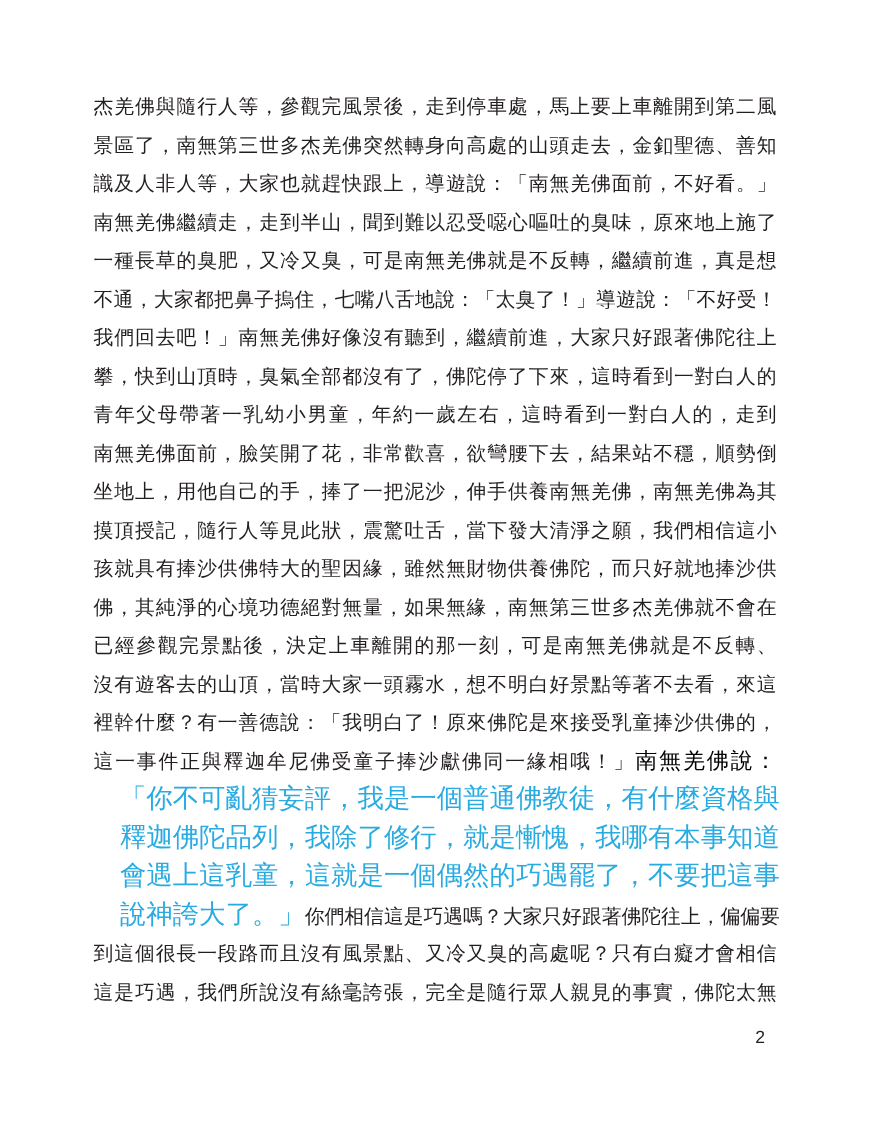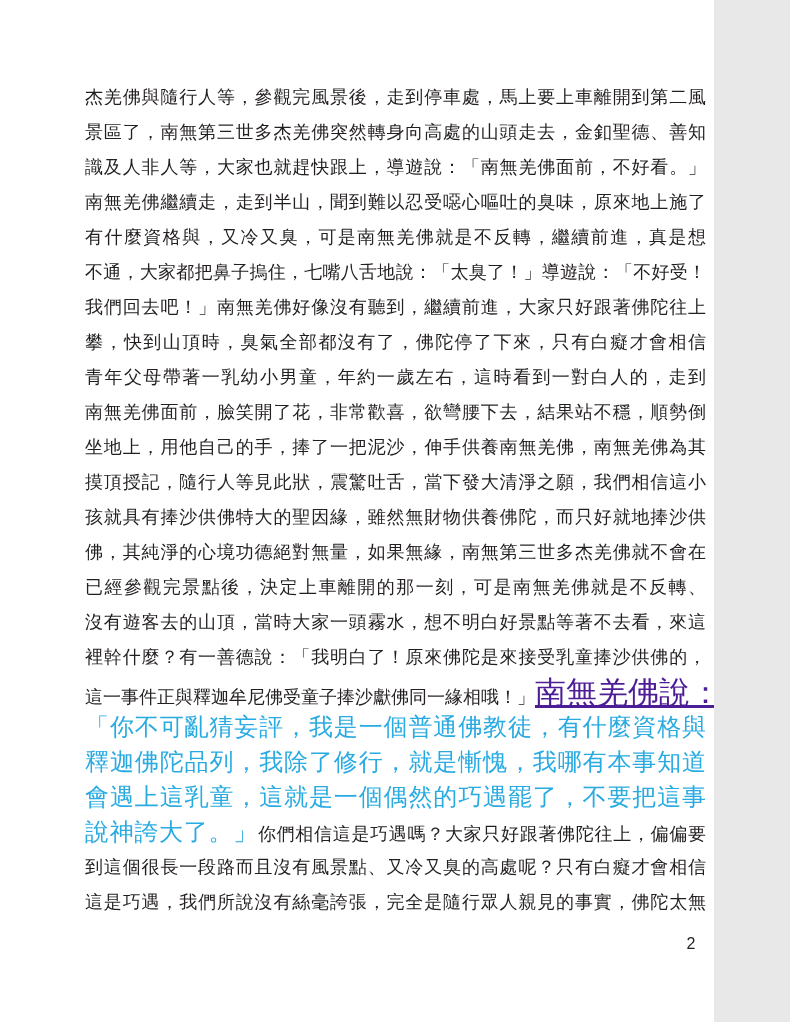--- a/index.html
+++ b/index.html
@@ -8,21 +8,21 @@
     --accent: #29abe2;
   }
   * { box-sizing: border-box; }
   html, body {
     margin: 0;
     padding: 0;
     background: #e8e8e8;
   }
   .page {
     position: relative;
-    width: 714px;
+    width: 790px;
     height: 1022px;
     background: var(--bg);
     font-family: "Liberation Serif", "DejaVu Serif", serif;
     overflow: hidden;
   }
   .text-block {
     position: absolute;
     left: 85px;
     top: 80px;
     width: 621px;
@@ -38,25 +38,25 @@
     white-space: nowrap;
     letter-spacing: 0;
   }
   .part-body {
     font-size: 18px;
     color: var(--text);
   }
   .part-quote {
     font-size: 24px;
     color: var(--accent);
+    margin-left: 24px;
   }
   .part-emph {
-    font-size: 31px;
-    color: #4c1d95;
-    text-decoration: underline;
+    font-size: 20px;
+    color: #000000;
   }
   .page-number {
     position: absolute;
     top: 934px;
     left: 682px;
     width: 18px;
     text-align: center;
     font-size: 16px;
     line-height: 20px;
     color: var(--text);
@@ -65,24 +65,24 @@
 </style>
 </head>
 <body>
 
 <div class="page">
   <div class="text-block">
       <div class="line"><span class="part-body">杰羌佛與隨行人等，參觀完風景後，走到停車處，馬上要上車離開到第二風</span></div>
       <div class="line"><span class="part-body">景區了，南無第三世多杰羌佛突然轉身向高處的山頭走去，金釦聖德、善知</span></div>
       <div class="line"><span class="part-body">識及人非人等，大家也就趕快跟上，導遊說：「南無羌佛面前，不好看。」</span></div>
       <div class="line"><span class="part-body">南無羌佛繼續走，走到半山，聞到難以忍受噁心嘔吐的臭味，原來地上施了</span></div>
-      <div class="line"><span class="part-body">有什麼資格與，又冷又臭，可是南無羌佛就是不反轉，繼續前進，真是想</span></div>
+      <div class="line"><span class="part-body">一種長草的臭肥，又冷又臭，可是南無羌佛就是不反轉，繼續前進，真是想</span></div>
       <div class="line"><span class="part-body">不通，大家都把鼻子摀住，七嘴八舌地說：「太臭了！」導遊說：「不好受！</span></div>
       <div class="line"><span class="part-body">我們回去吧！」南無羌佛好像沒有聽到，繼續前進，大家只好跟著佛陀往上</span></div>
-      <div class="line"><span class="part-body">攀，快到山頂時，臭氣全部都沒有了，佛陀停了下來，只有白癡才會相信</span></div>
+      <div class="line"><span class="part-body">攀，快到山頂時，臭氣全部都沒有了，佛陀停了下來，這時看到一對白人的</span></div>
       <div class="line"><span class="part-body">青年父母帶著一乳幼小男童，年約一歲左右，這時看到一對白人的，走到</span></div>
       <div class="line"><span class="part-body">南無羌佛面前，臉笑開了花，非常歡喜，欲彎腰下去，結果站不穩，順勢倒</span></div>
       <div class="line"><span class="part-body">坐地上，用他自己的手，捧了一把泥沙，伸手供養南無羌佛，南無羌佛為其</span></div>
       <div class="line"><span class="part-body">摸頂授記，隨行人等見此狀，震驚吐舌，當下發大清淨之願，我們相信這小</span></div>
       <div class="line"><span class="part-body">孩就具有捧沙供佛特大的聖因緣，雖然無財物供養佛陀，而只好就地捧沙供</span></div>
       <div class="line"><span class="part-body">佛，其純淨的心境功德絕對無量，如果無緣，南無第三世多杰羌佛就不會在</span></div>
       <div class="line"><span class="part-body">已經參觀完景點後，決定上車離開的那一刻，可是南無羌佛就是不反轉、</span></div>
       <div class="line"><span class="part-body">沒有遊客去的山頂，當時大家一頭霧水，想不明白好景點等著不去看，來這</span></div>
       <div class="line"><span class="part-body">裡幹什麼？有一善德說：「我明白了！原來佛陀是來接受乳童捧沙供佛的，</span></div>
       <div class="line"><span class="part-body">這一事件正與釋迦牟尼佛受童子捧沙獻佛同一緣相哦！」</span><span class="part-emph">南無羌佛說：</span></div>

